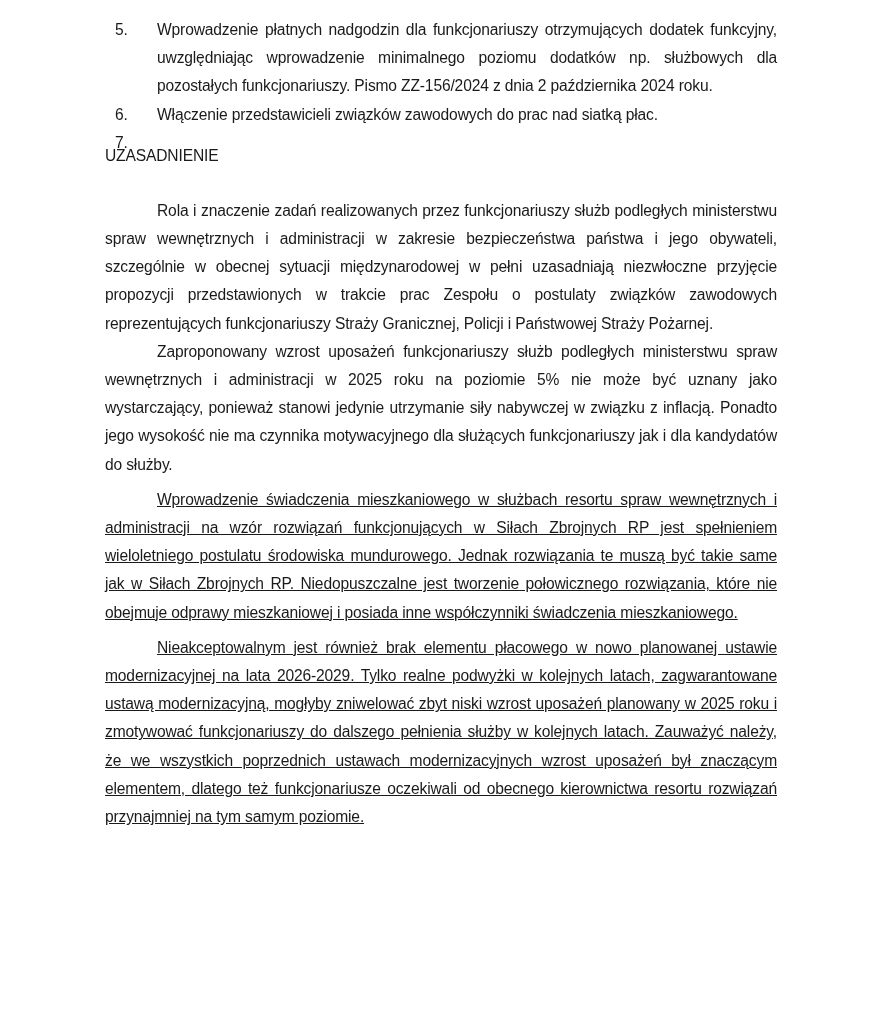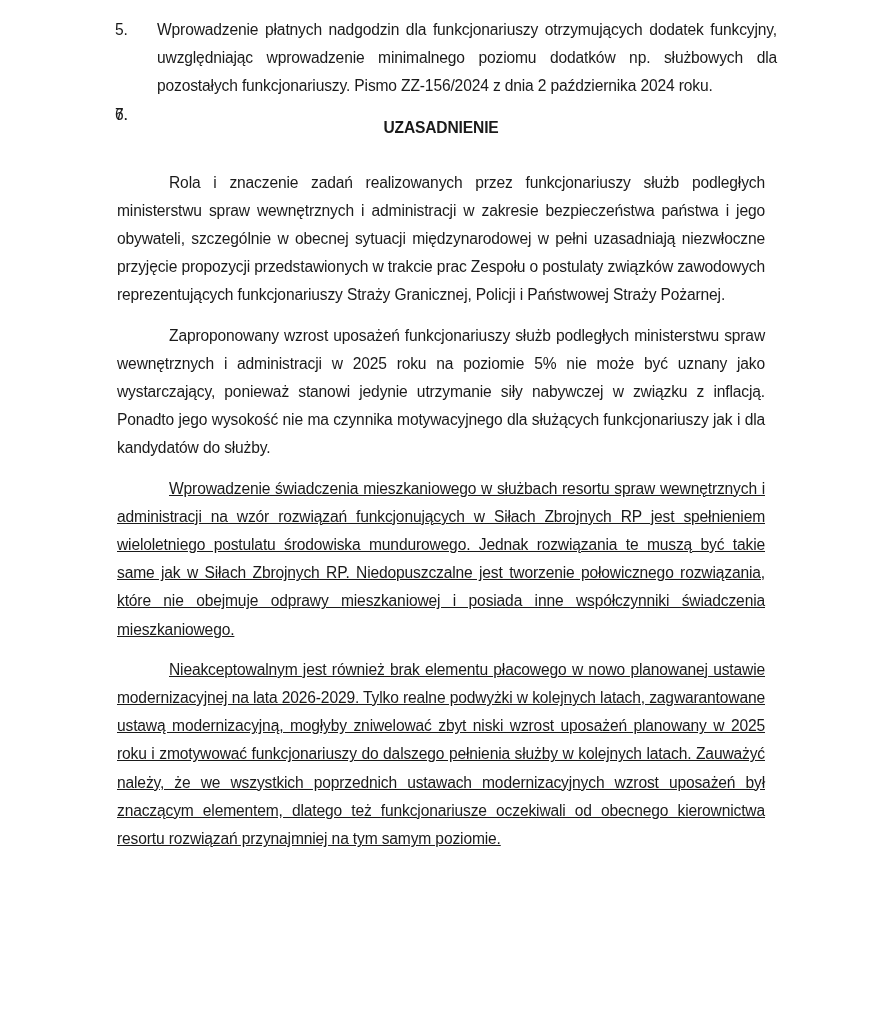--- a/index.html
+++ b/index.html
@@ -13,37 +13,38 @@
     font-size: 15.6px;
     line-height: 28.2px;
     text-align: justify;
     letter-spacing: -0.15px;
     word-spacing: 0px;
   }
   ol.list { list-style: none; margin: 0; padding: 0; }
   ol.list li { position: relative; padding-left: 52px; margin: 0; }
   ol.list li .num { position: absolute; left: 10px; top: 0; }
   .heading {
-    text-align: center; font-weight: bold; font-size: 15.6px;
+    font-weight: normal; font-size: 15.6px;
     margin: 13px 0 27px 0; line-height: 28px;
   }
-  p.para { margin: 12px; text-indent: 52px; }
+  p.para { margin: 0; text-indent: 52px; }
   p.para.gap { margin-top: 7px; text-decoration: underline; }
 </style>
 </head>
 <body>
 
 <div class="page txt">
   <ol class="list">
     <li>
       <span class="num">5.</span>
       <span>Wprowadzenie płatnych nadgodzin dla funkcjonariuszy otrzymujących dodatek funkcyjny, uwzględniając wprowadzenie minimalnego poziomu dodatków np. służbowych dla pozostałych funkcjonariuszy. Pismo ZZ-156/2024 z dnia 2 października 2024 roku.</span>
     </li>
     <li>
       <span class="num">6.</span>
+      <span>Włączenie przedstawicieli związków zawodowych do prac nad siatką płac.</span>
     </li>
     <li>
       <span class="num">7.</span>
     </li>
   </ol>
 
   <div class="heading">UZASADNIENIE</div>
 
   <p class="para">Rola i znaczenie zadań realizowanych przez funkcjonariuszy służb podległych ministerstwu spraw wewnętrznych i administracji w zakresie bezpieczeństwa państwa i jego obywateli, szczególnie w obecnej sytuacji międzynarodowej w pełni uzasadniają niezwłoczne przyjęcie propozycji przedstawionych w trakcie prac Zespołu o postulaty związków zawodowych reprezentujących funkcjonariuszy Straży Granicznej, Policji i Państwowej Straży Pożarnej.</p>
   <p class="para">Zaproponowany wzrost uposażeń funkcjonariuszy służb podległych ministerstwu spraw wewnętrznych i administracji w 2025 roku na poziomie 5% nie może być uznany jako wystarczający, ponieważ stanowi jedynie utrzymanie siły nabywczej w związku z inflacją. Ponadto jego wysokość nie ma czynnika motywacyjnego dla służących funkcjonariuszy jak i dla kandydatów do służby.</p>

